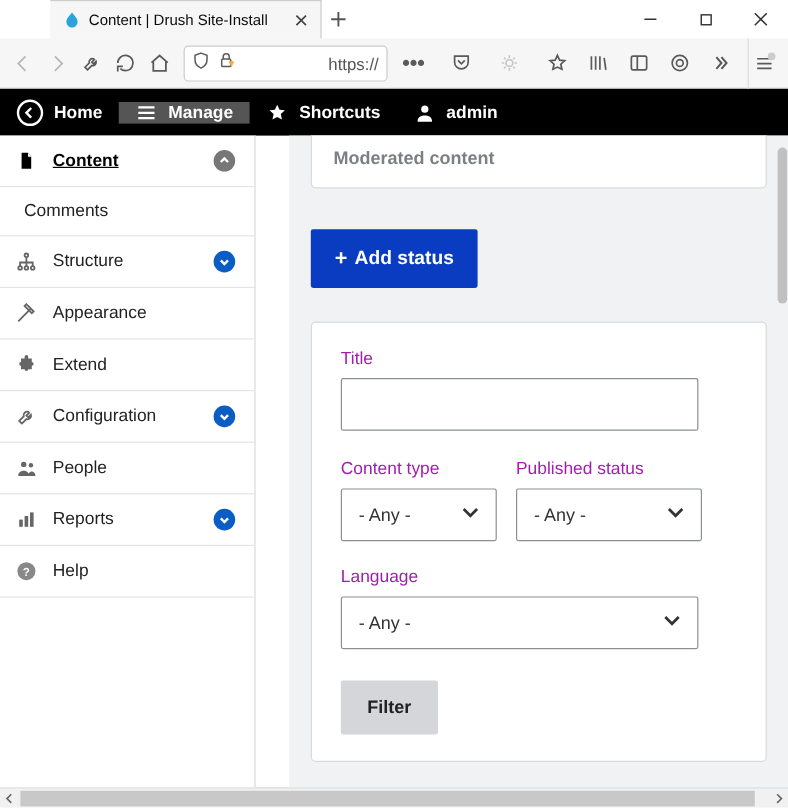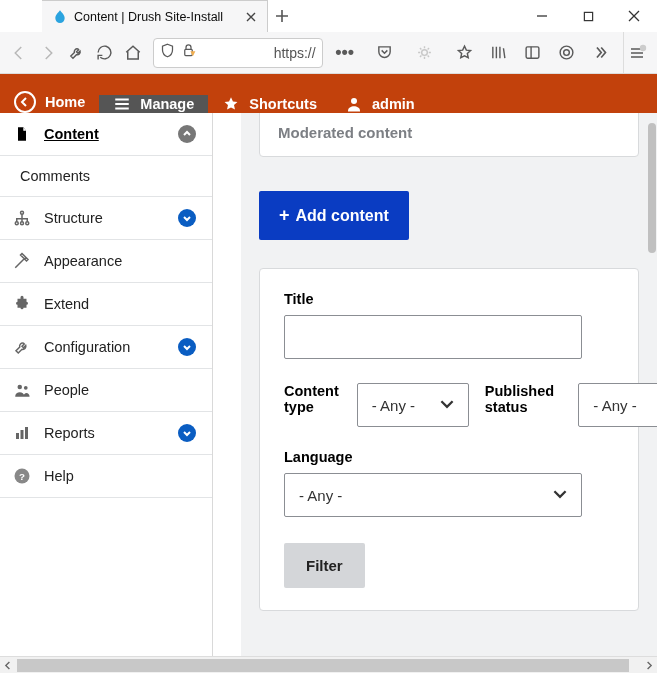--- a/index.html
+++ b/index.html
@@ -21,21 +21,21 @@
   .tb-btn { width: 32px; height: 32px; display:flex; align-items:center; justify-content:center; color:#5a5a5a; border-radius:4px;}
   .tb-btn.disabled { color: #b8b8b8; }
   .urlbar { flex: 0 0 170px; height: 30px; border:1px solid #ccc; border-radius: 4px; background:#fff; display:flex; align-items:center; padding: 0 6px; margin: 0 4px; gap:6px;}
   .url-icons-right { display:flex; align-items:center; gap:8px; margin-left:auto; }
   .url-text { font-size: 14px; color:#555; flex:1; overflow:hidden;text-align:right;}
   .tb-group-right { display:flex; align-items:center; margin-left:auto; gap:2px; padding-right:4px;}
   .hamburger-box { width:34px; height:42px; border-left:1px solid #ddd; display:flex; align-items:center; justify-content:center; position:relative;}
   .hamburger-badge { position:absolute; top:6px; right:4px; width:8px; height:8px; }
 
   
-  .admin-bar { height: 39px; background:#c2410c; color:#fff; display:flex; align-items:flex-end; font-size:14.5px; font-weight:600;}
+  .admin-bar { height: 39px; background:#000000; color:#fff; display:flex; align-items:center; font-size:14.5px; font-weight:600;}
   .admin-item { display:flex; align-items:center; padding: 0 14px; gap:9px; cursor:pointer;}
   .admin-item.active-man { background:#555; }
   .admin-item span.icon { display:flex; align-items:center; }
   .back-circle { width:22px; height:22px; border:2px solid #fff; border-radius:50%; display:flex; align-items:center; justify-content:center;}
 
   
   .workspace { display:flex; height: calc(673px - 32px - 42px - 39px - 17px); }
   .sidemenu { width: 213px; background:#fff; border-right:1px solid #d9d9d9; overflow:hidden;}
   .side-item { display:flex; align-items:center; padding: 12px 16px 12px 12px; border-bottom:1px solid #e2e4e6; font-size:14.5px; color:#222; gap:12px;}
   .side-item .iconslot { width:20px; display:flex; justify-content:center;}
@@ -46,28 +46,28 @@
   .chev.gray { background:#777; }
   .chev svg { stroke:#fff; }
   .side-sub { padding: 12px 16px 12px 20px; border-bottom:1px solid #e2e4e6; font-size:14.5px; color:#222;}
   
   .main { flex:1; background:#f1f2f3; padding: 0 18px 12px 18px; overflow:auto; position:relative;margin-left:28px;}
   .scroll-hint { position:absolute; right:1px; top:10px; width:8px; height:130px; background:#c0c0c0; border-radius:4px;}
   .tab-card { background:#fff; border:1px solid #d8dadc; border-radius:4px; padding: 14px 18px; margin-top: -4px;}
   .tab-card .mod { font-weight:700; color:#7c7f84; font-size:15px;}
   .add-btn { display:inline-flex; align-items:center; background:#0a3cc2; color:#fff; font-weight:700; font-size:16px; padding: 14px 20px; margin-top: 34px; border-radius:2px; gap:6px;}
   .filter-card { background:#fff; border:1px solid #d8dadc; border-radius:4px; padding: 22px 24px 22px 24px; margin-top: 28px;}
-  .field-lbl { font-weight:700; font-size:14.5px; color:#000000; margin-bottom:8px; display:block;}
+  .field-lbl { font-weight:400; font-size:14.5px; color:#a21caf; margin-bottom:8px; display:block;}
   .txt-input { width: 298px; height: 44px; border:1px solid #8b8e93; border-radius:2px; background:#fff; padding:0 10px; font-size:15px;}
   .row2 { display:flex; gap:16px; margin-top:24px;}
   .sel { height:44px; border:1px solid #8b8e93; border-radius:2px; background:#fff; display:flex; align-items:center; padding:0 14px; justify-content:space-between; font-size:15px; color:#333;}
   .sel.w130 { width: 130px;}
   .sel.w155 { width: 155px;}
   .sel.w298 { width: 298px;}
-  .col { display:flex; flex-direction:row;justify-content:flex-end;}
+  .col { display:flex; flex-direction:column;justify-content:flex-end;}
   .lang-block { margin-top: 22px;}
   .filter-btn { margin-top: 26px; background:#d4d6d9; color:#222; font-weight:700; font-size:15px; padding: 14px 22px; display:inline-block; border-radius:2px;}
 
   
   .hscroll { height:17px; background:#f1f1f1; display:flex; align-items:center; border-top:1px solid #ddd;}
   .hs-btn { width:17px; height:17px; display:flex; align-items:center; justify-content:center; color:#666;}
   .hs-track { flex:1; height:17px; position:relative;}
   .hs-thumb { position:absolute; left:0; top:2px; height:13px; width: 612px; background:#c8c8c8; border-radius:0;}
 </style>
 </head>
@@ -348,21 +348,21 @@
   </div>
 
   <div class="main">
     <div class="scroll-hint"></div>
     <div class="tab-card">
       <span class="mod">Moderated content</span>
     </div>
 
     <div class="add-btn">
       <span style="font-size:18px;">+</span>
-      <span>Add content</span>
+      <span>Add status</span>
     </div>
 
     <div class="filter-card">
       <label class="field-lbl">Title</label>
       <input class="txt-input" value="" style="">
 
       <div class="row2">
         <div class="col">
           <label class="field-lbl">Content type</label>
           <div class="sel w130">

